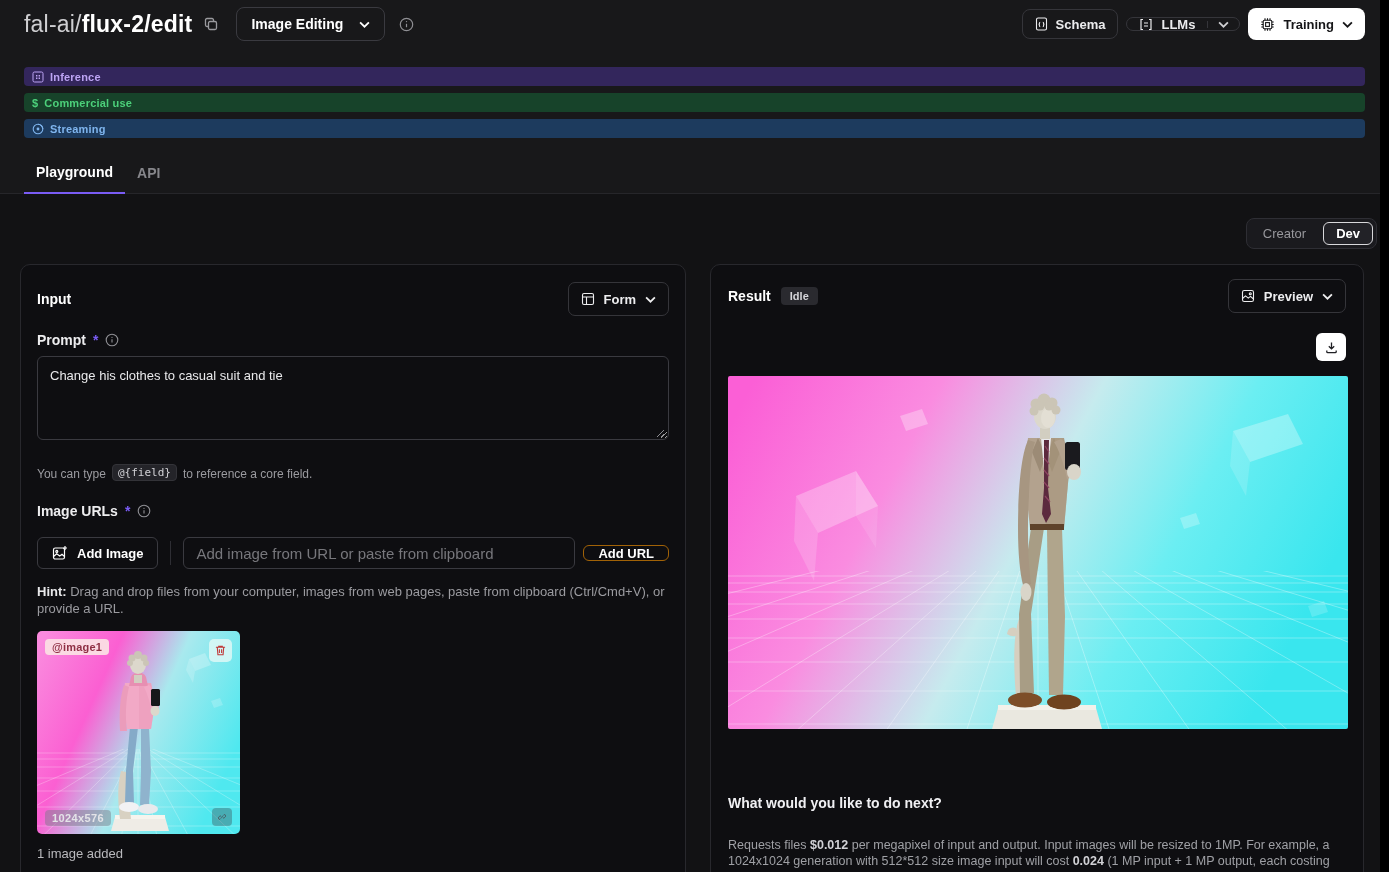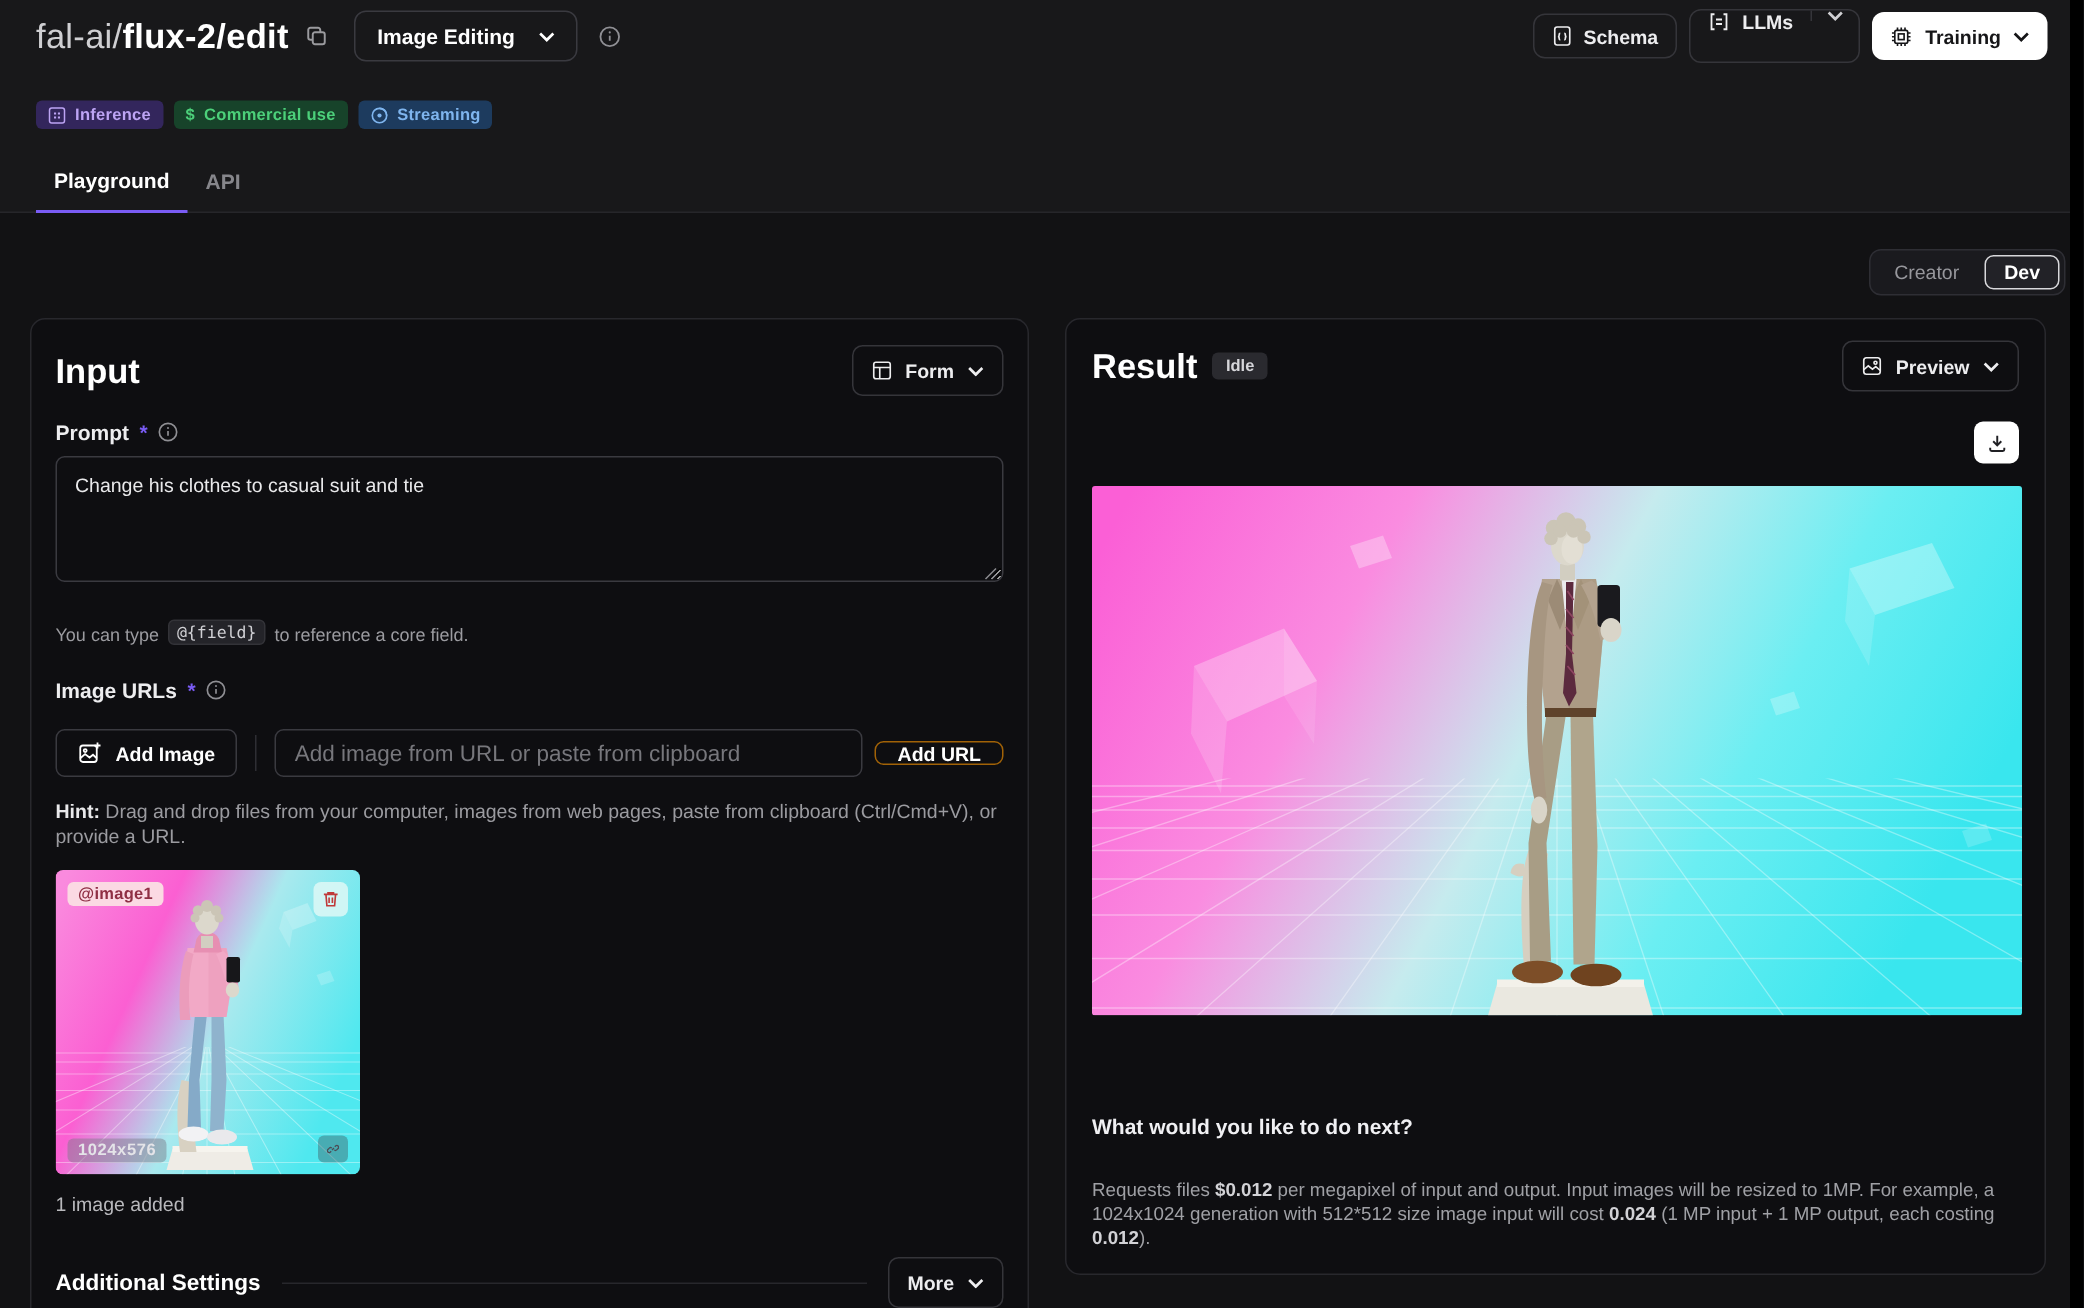--- a/index.html
+++ b/index.html
@@ -28,29 +28,29 @@
   }
   .chev { width:11px; height:7px; stroke:currentColor; fill:none; stroke-width:1.6; }
   .info-ic { margin-left:14px; color:#8f8f94; display:flex; }
 
   .header-actions { margin-left:auto; display:flex; align-items:center; gap:8px; }
   .btn-outline {
     display:flex; align-items:center; gap:8px; background:transparent;
     border:1px solid #35353a; border-radius:8px; height:30px; padding:0 12px;
     color:#ededef; font-size:13px; font-weight:600;
   }
-  .split { display:flex; align-items:flex-start; border:1px solid #35353a; border-radius:8px; height:36px; }
+  .split { display:flex; align-items:center; border:1px solid #35353a; border-radius:8px; height:14px; }
   .split > button { background:transparent; border:none; color:#ededef; font-size:13px; font-weight:600; display:flex; align-items:center; gap:8px; padding:0 12px; }
   .split > .split-chev { border-left:1px solid #35353a; padding:0 10px; color:#cfcfd2; }
   .btn-training { background:#ffffff; border:none; border-radius:8px; height:32px; padding:0 12px;
     display:flex; align-items:center; gap:8px; color:#161618; font-size:13px; font-weight:700; }
 
   .desc { margin:9px 0 0; padding:0 24px; color:#b0b0b4; font-size:13px; line-height:17px; max-width:660px; }
 
-  .badges { display:flex; gap:7px; margin-top:24px; padding:0 24px; }
+  .badges { display:flex; gap:7px; margin-top:24px; padding:0 24px;flex-direction:column; }
   .badge { display:inline-flex; align-items:center; gap:6px; height:19px; padding:0 8px; border-radius:4px;
     font-size:11px; font-weight:700; letter-spacing:.2px; }
   .badge-inference  { background:#33265c; color:#bda4f4; }
   .badge-commercial { background:#17432a; color:#4cd07a; }
   .badge-streaming  { background:#1d3b5e; color:#7fb5ee; }
   .badge .bic { width:12px; height:12px; }
 
   .tabs { display:flex; margin-top:20px; padding:0 24px; border-bottom:1px solid #26262a; }
   .tab { padding:6px 12px 12px; color:#86868b; font-size:14px; font-weight:600; background:none; border:none; }
   .tab.active { color:#fff; border-bottom:2px solid #7a5cf5; margin-bottom:-1px; }
@@ -61,21 +61,21 @@
   .mode-toggle { display:flex; gap:4px; border:1px solid #2e2e34; background:#1a1a1e; border-radius:8px; padding:3px; }
   .mode-btn { border:1px solid transparent; background:transparent; color:#97979c; font-size:13px; padding:3px 12px; border-radius:6px; }
   .mode-btn.active { border:1px solid #d8d8db; color:#fff; background:#222227; font-weight:600; }
 
   .cards { display:flex; gap:24px; margin-top:15px; align-items:flex-start; }
   .card { background:#0e0e11; border:1px solid #28282d; border-radius:10px; }
   .input-card  { width:666px; padding:17px 16px; height:900px; }
   .result-card { width:654px; padding:14px 17px; }
 
   .card-header { display:flex; align-items:center; height:34px; }
-  .card-title { font-size:23px; font-weight:700; color:#fff; margin:0; }
+  .card-title { font-size:14px; font-weight:700; color:#fff; margin:0; }
 
   .btn-box { display:flex; align-items:center; gap:9px; background:transparent; border:1px solid #35353a;
     border-radius:7px; height:34px; padding:0 12px; color:#ededef; font-size:13px; font-weight:600; }
   .ml-auto { margin-left:auto; }
 
   .field-label { margin-top:16px; display:flex; align-items:center; gap:7px; color:#ededef; font-size:14px; font-weight:600; }
   .req { color:#7a5cf5; }
   .label-info { color:#8f8f94; display:flex; }
 
   .textarea-wrap { position:relative; margin-top:8px; }

